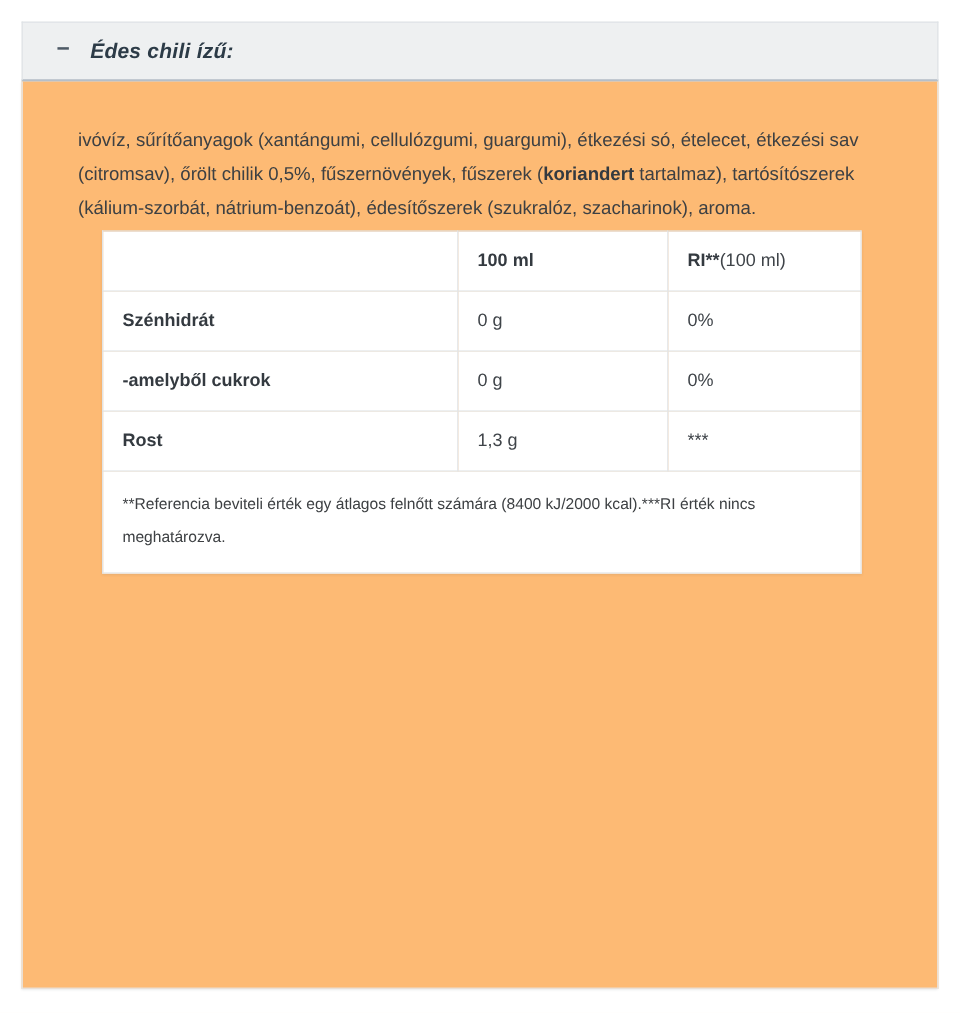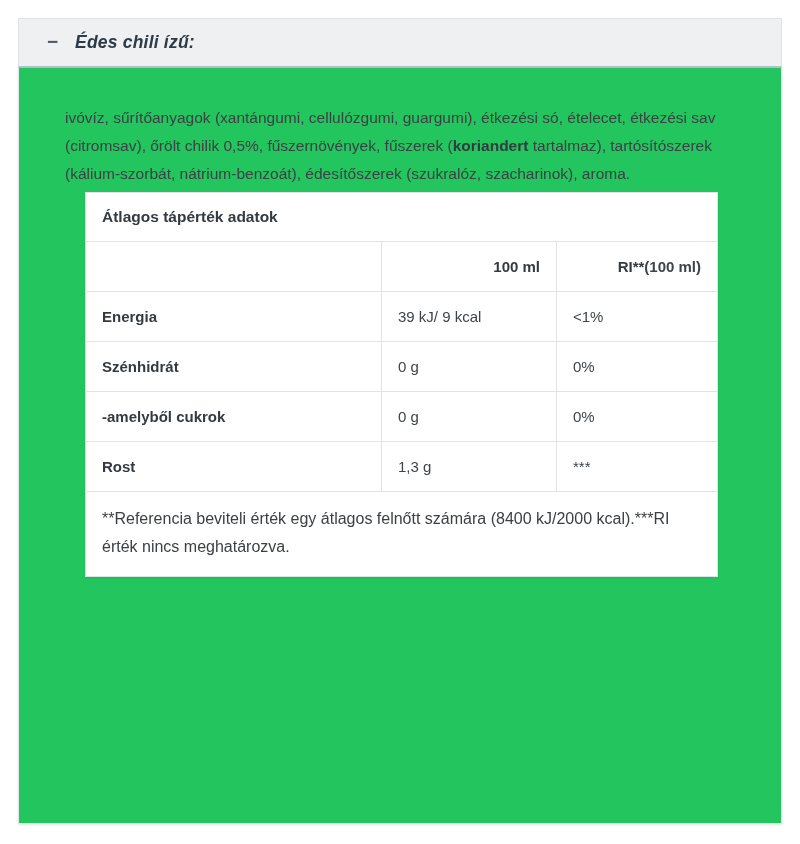--- a/index.html
+++ b/index.html
@@ -44,21 +44,21 @@
     font-weight: 700;
     font-size: 17.5px;
     color: #2c3b47;
     letter-spacing: 0.2px;
     text-align: right;
   }
   
   .panel {
     border: 1px solid #e5e8ea;
     border-top: none;
-    background: #22c55e;
+    background: #fdba74;
     height: 756px;
     padding: 36px 46px 0 46px;
     box-shadow: 0 1px 2px rgba(60,64,67,0.14);
   }
   .ingredients {
     margin: 0;
     font-size: 15.5px;
     line-height: 28px;
     color: #3d4043;
   }
@@ -85,29 +85,28 @@
   }
   .nutrition-table .caption-cell {
     font-weight: 700;
     color: #343a40;
     font-size: 15.5px;
     height: 49px;
   }
   .nutrition-table .col-header {
     font-weight: 700;
     color: #343a40;
-    text-align: right;
   }
-  .nutrition-table .ri-rest { font-weight: 700; color: #3f4449; }
+  .nutrition-table .ri-rest { font-weight: 400; color: #3f4449; }
   .nutrition-table .row-label { font-weight: 700; color: #343a40; }
   .nutrition-table .footnote-cell {
     height: auto;
     padding: 13px 16px 15px 16px;
     line-height: 28px;
-    font-size: 16px;
+    font-size: 13px;
     color: #3d4043;
     font-weight: 400;
   }
 </style>
 </head>
 <body>
 
 <div class="page">
   <div class="wrapper">
 
@@ -121,33 +120,25 @@
       <p class="ingredients"><span>ivóvíz, sűrítőanyagok (xantángumi, cellulózgumi, guargumi), étkezési só, ételecet, étkezési sav (citromsav), őrölt chilik 0,5%, fűszernövények, fűszerek (</span><b>koriandert</b><span> tartalmaz), tartósítószerek (kálium-szorbát, nátrium-benzoát), édesítőszerek (szukralóz, szacharinok), aroma.</span></p>
 
       <table class="nutrition-table">
         <colgroup>
             <col class="c1">
             <col class="c2">
             <col class="c3">
           </colgroup>
         <tbody>
           <tr>
-            <td class="caption-cell" colspan="3">Átlagos tápérték adatok</td>
-          </tr>
-          <tr>
             <td></td>
             <td class="col-header">100 ml</td>
             <td class="col-header"><span>RI**</span><span class="ri-rest">(100 ml)</span></td>
           </tr>
 
-  <tr>
-    <td class="row-label">Energia</td>
-    <td>39 kJ/ 9 kcal</td>
-    <td>&lt;1%</td>
-  </tr>
 
 
 
   <tr>
     <td class="row-label">Szénhidrát</td>
     <td>0 g</td>
     <td>0%</td>
   </tr>
 
   <tr>

